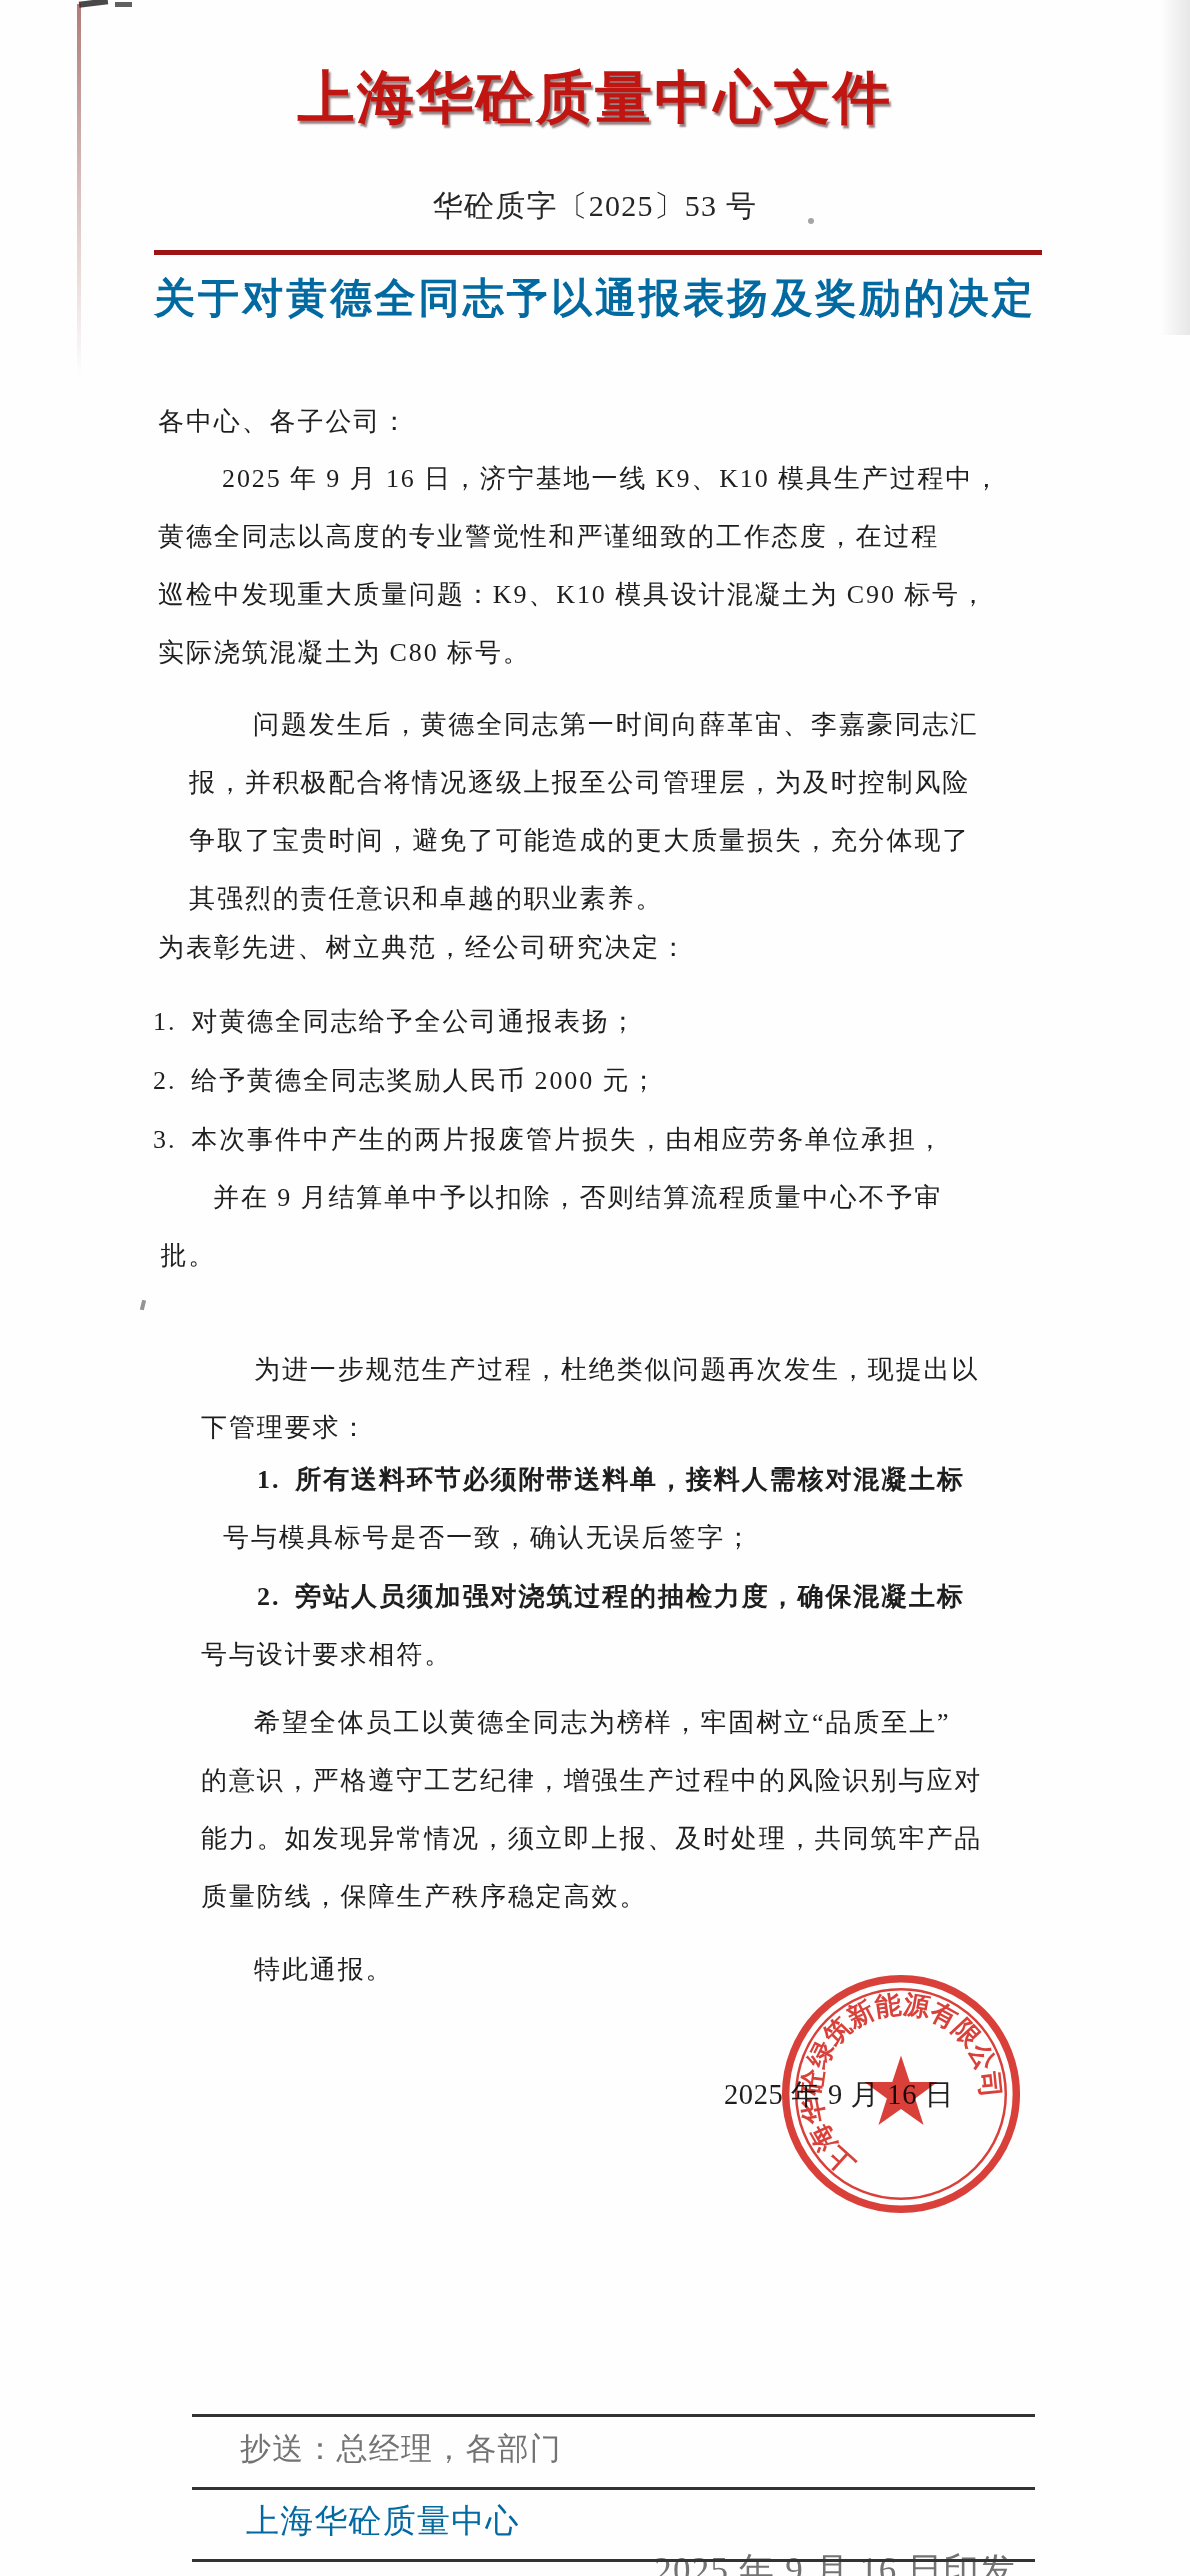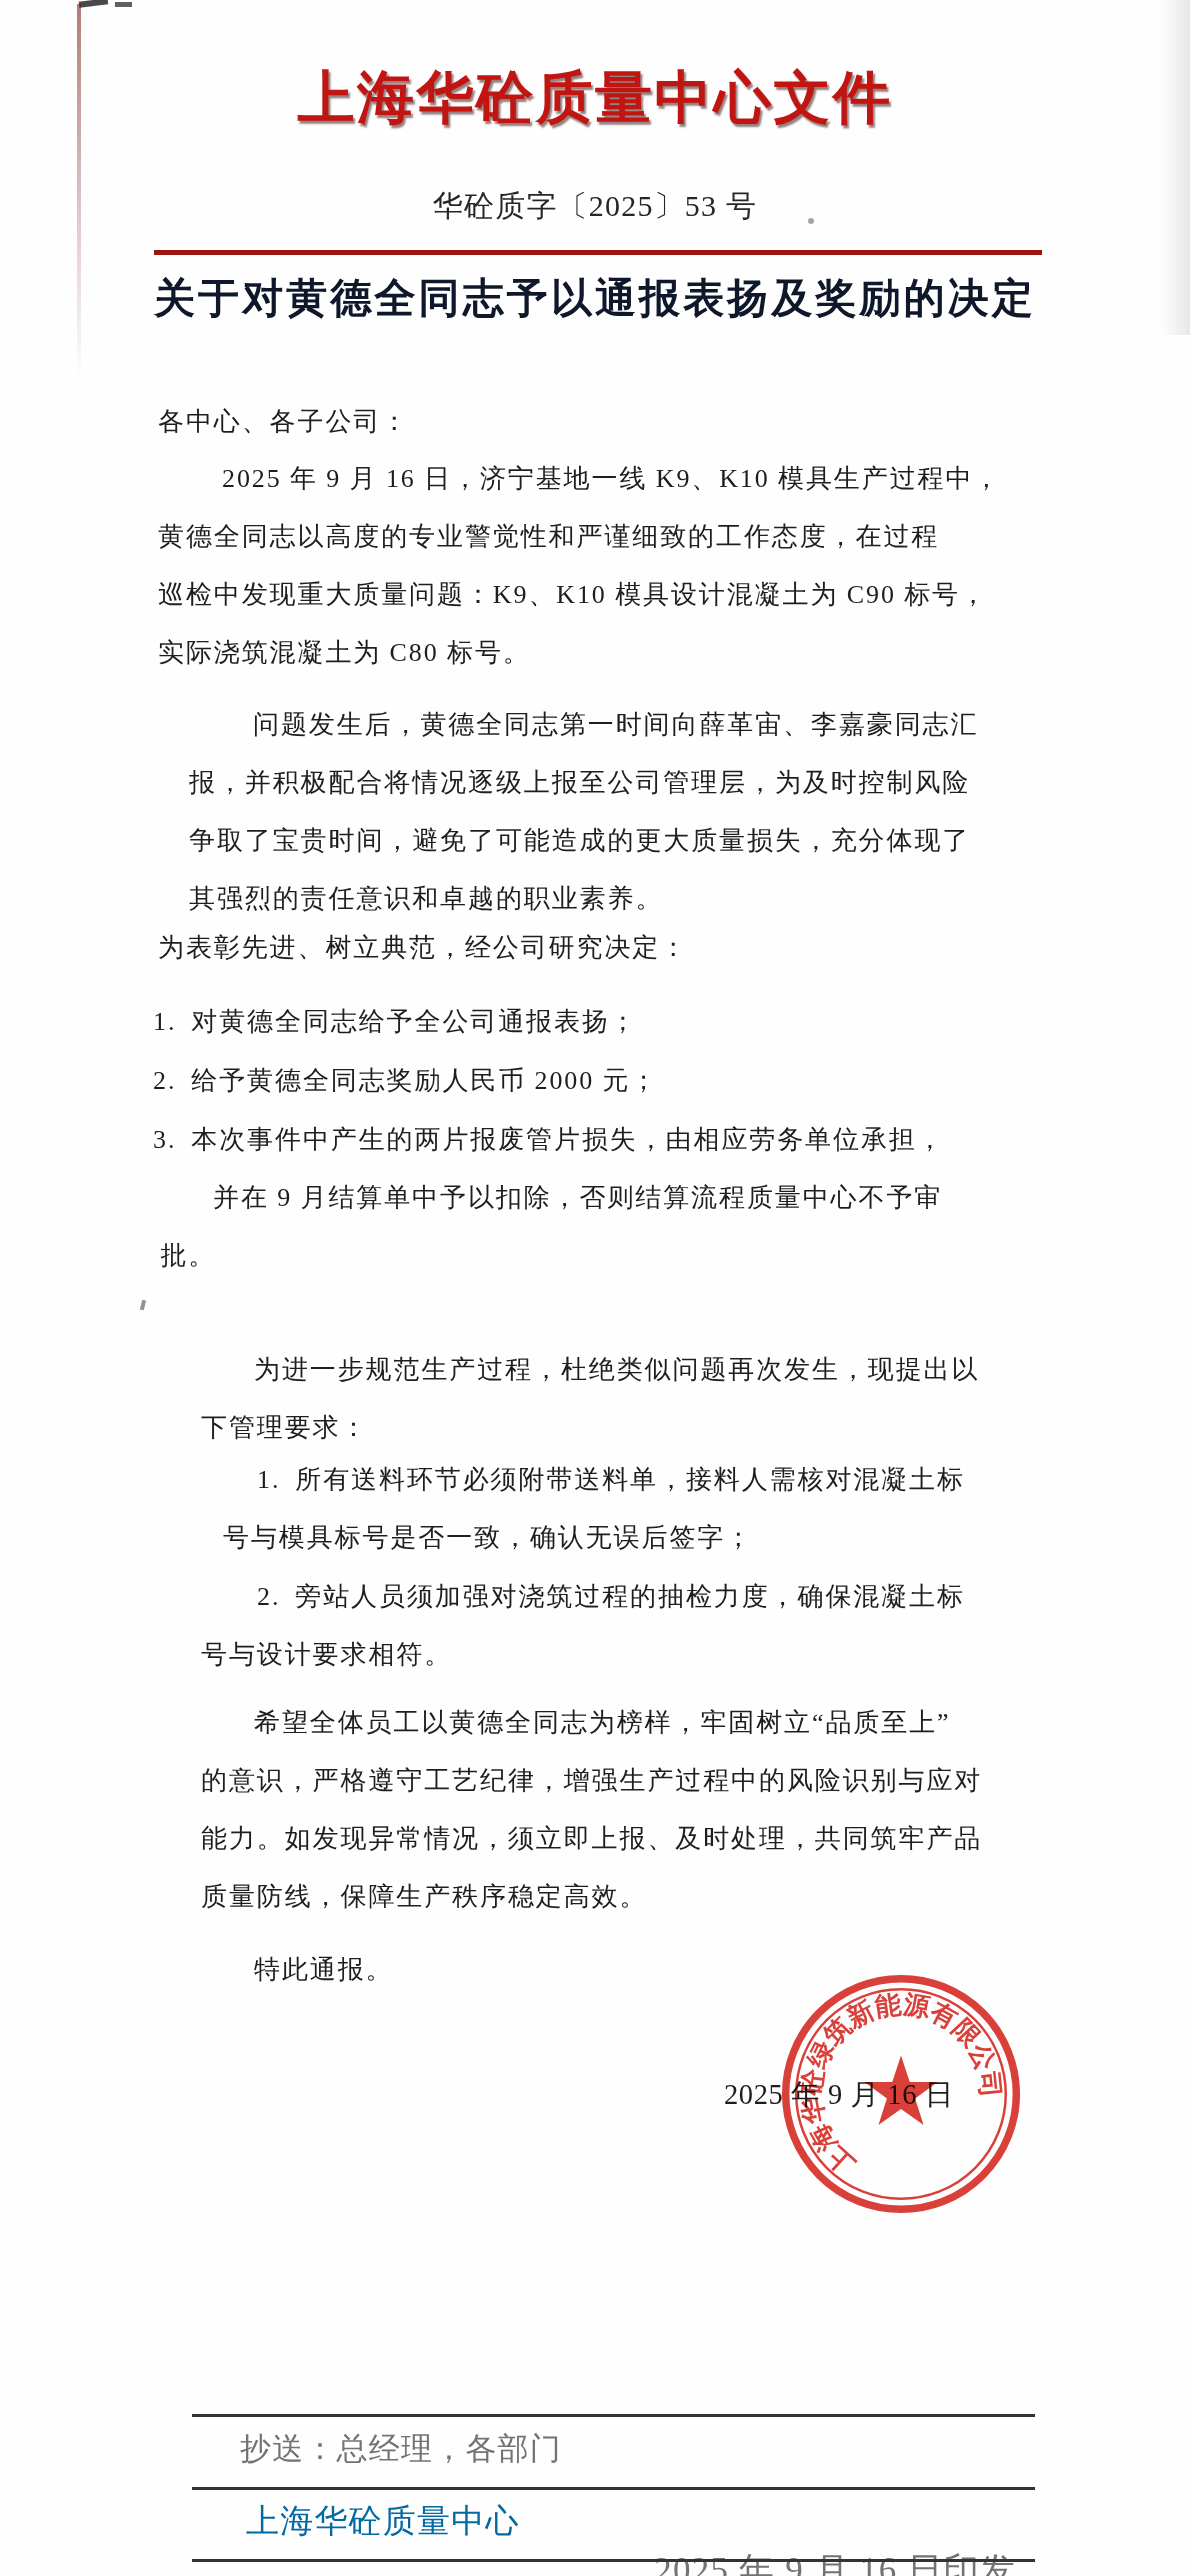--- a/index.html
+++ b/index.html
@@ -14,31 +14,31 @@
   .dot{position:absolute;border-radius:50%;background:#8f8f8f;}
   .tick{position:absolute;background:#3c3c3c;transform:rotate(14deg);opacity:.55;}
 
   .org-title{position:absolute;top:60px;left:0;width:100%;text-align:center;
       font-size:57px;font-weight:700;letter-spacing:2.5px;color:#c11511;
       text-shadow:1.9px 2.5px 1.9px rgba(45,0,0,.5);white-space:nowrap;}
   .doc-number{position:absolute;top:186px;left:0;width:100%;text-align:center;
       font-size:30px;letter-spacing:1.2px;color:#262626;}
   .red-rule{position:absolute;top:250px;left:154px;width:888px;height:5px;background:#9e1414;}
   .doc-title{position:absolute;top:271px;left:0;width:100%;text-align:center;
-      font-size:41px;font-weight:700;letter-spacing:3.1px;color:#0f172a;white-space:nowrap;}
+      font-size:41px;font-weight:700;letter-spacing:3.1px;color:#0369a1;white-space:nowrap;}
 
   .block{position:absolute;left:158px;width:886px;}
   .block2{position:absolute;left:201px;width:843px;}
   .line{height:58px;line-height:58px;font-size:26px;letter-spacing:1.9px;
         color:#1e1e1e;white-space:nowrap;}
   .indent1{padding-left:64px;}
   .indent2{padding-left:53px;}
   .decision{left:153px;}
   .num{display:inline-block;margin-right:15px;}
-  .mfirst{padding-left:56px;}
+  .mfirst{padding-left:56px;font-weight:bold;}
   .mcont{padding-left:22px;}
   .cont-a{padding-left:60px;}
   .cont-b{padding-left:7.4px;}
 
   .date-line{position:absolute;left:724px;top:2066px;z-index:1;
       font-size:28.5px;letter-spacing:0.6px;height:58px;line-height:58px;color:#1e1e1e;white-space:nowrap;}
   .seal{position:absolute;left:777px;top:1970px;width:248px;height:248px;z-index:2;
       mix-blend-mode:multiply;opacity:.93;}
 
   .foot-rule{position:absolute;left:192px;width:843px;height:2.5px;background:#333;}

